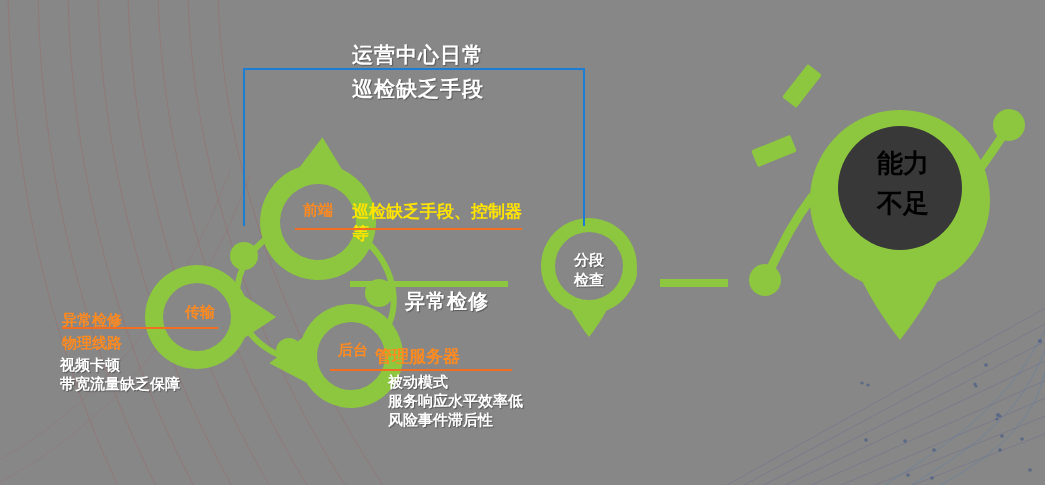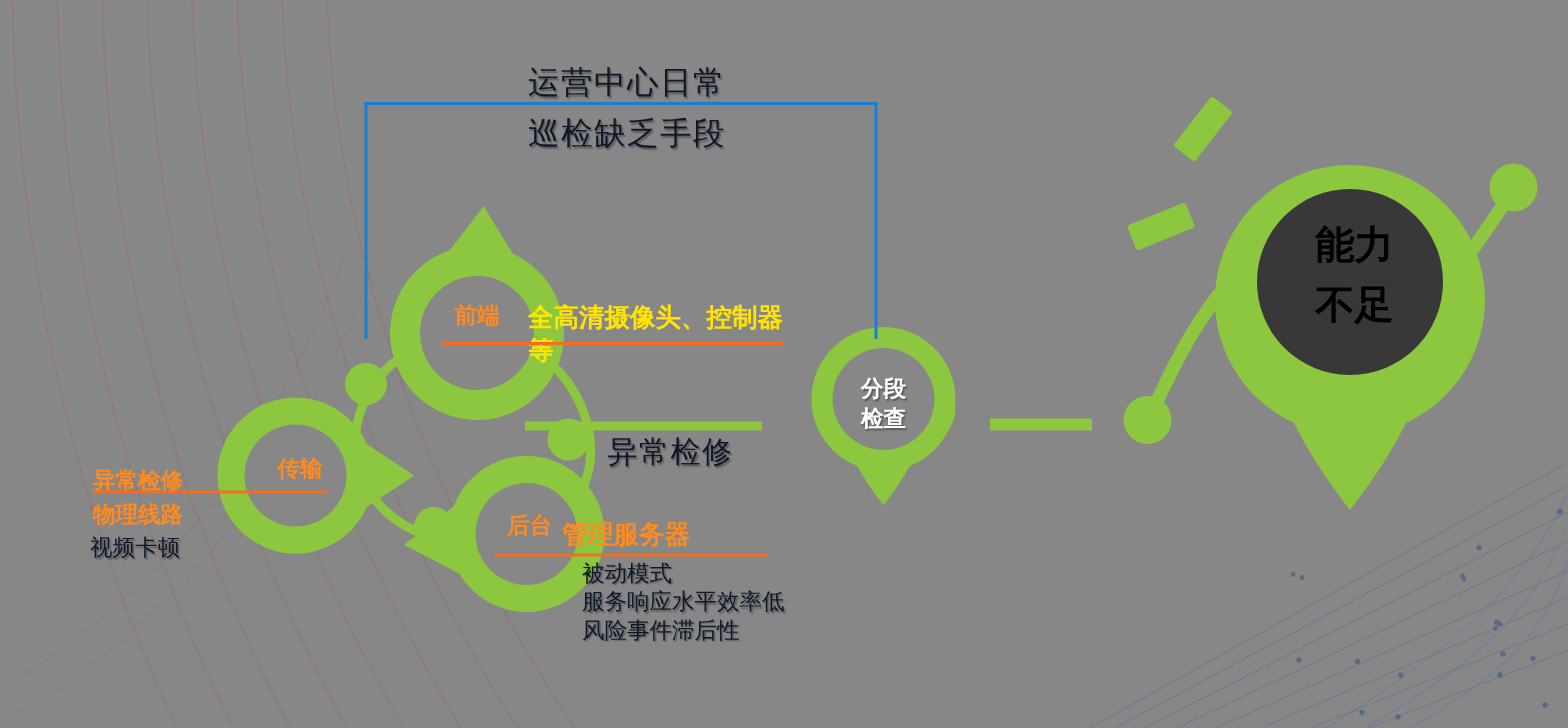--- a/index.html
+++ b/index.html
@@ -8,21 +8,21 @@
     background:#878787;
     font-family:"Liberation Sans","DejaVu Sans",sans-serif;
     position:relative;
   }
   #stage{position:absolute;left:0;top:0;width:1045px;height:485px;}
   .layer{position:absolute;left:0;top:0;width:1045px;height:485px;}
   .abs{position:absolute;}
 
   
   .t-white{
-    color:#0f172a;font-weight:normal;
+    color:#ffffff;font-weight:bold;
     text-shadow:1px 1px 1px rgba(0,0,0,.35);
     white-space:pre;
   }
   .t-orange{color:#ff8a1f;font-weight:bold;white-space:pre;}
   .t-yellow{color:#ffe400;font-weight:bold;white-space:pre;}
   .t-pinlabel{color:#ff8a1f;font-weight:bold;white-space:pre;text-align:center;}
 
   .hdr1{left:352px;top:41px;font-size:21px;letter-spacing:1px;}
   .hdr2{left:352px;top:75px;font-size:21px;letter-spacing:1px;}
 
@@ -189,29 +189,30 @@
 
   <div class="abs blue-bracket"></div>
 
   <div class="abs t-white hdr1">运营中心日常</div>
   <div class="abs t-white hdr2">巡检缺乏手段</div>
 
   <div class="abs mid-rule"></div>
   <div class="abs t-white mid2">异常检修</div>
 
   <div class="abs t-pinlabel fe-label">前端</div>
-  <div class="abs t-yellow fe-txt1">全高清摄像头、控制器</div>
+  <div class="abs t-yellow fe-txt1">巡检缺乏手段、控制器</div>
   <div class="abs t-yellow fe-txt2">等</div>
   <div class="abs fe-rule"></div>
 
   <div class="abs t-pinlabel tr-label">传输</div>
   <div class="abs t-orange tr-t1">异常检修</div>
   <div class="abs t-orange tr-t2">物理线路</div>
   <div class="abs tr-rule"></div>
   <div class="abs t-white tr-w1">视频卡顿</div>
+  <div class="abs t-white tr-w2">带宽流量缺乏保障</div>
 
   <div class="abs t-pinlabel be-label">后台</div>
   <div class="abs t-orange be-t1">管理服务器</div>
   <div class="abs be-rule"></div>
   <div class="abs t-white be-w1">被动模式</div>
   <div class="abs t-white be-w2">服务响应水平效率低</div>
   <div class="abs t-white be-w3">风险事件滞后性</div>
 
   <div class="abs pin-seg">分段
 检查</div>

